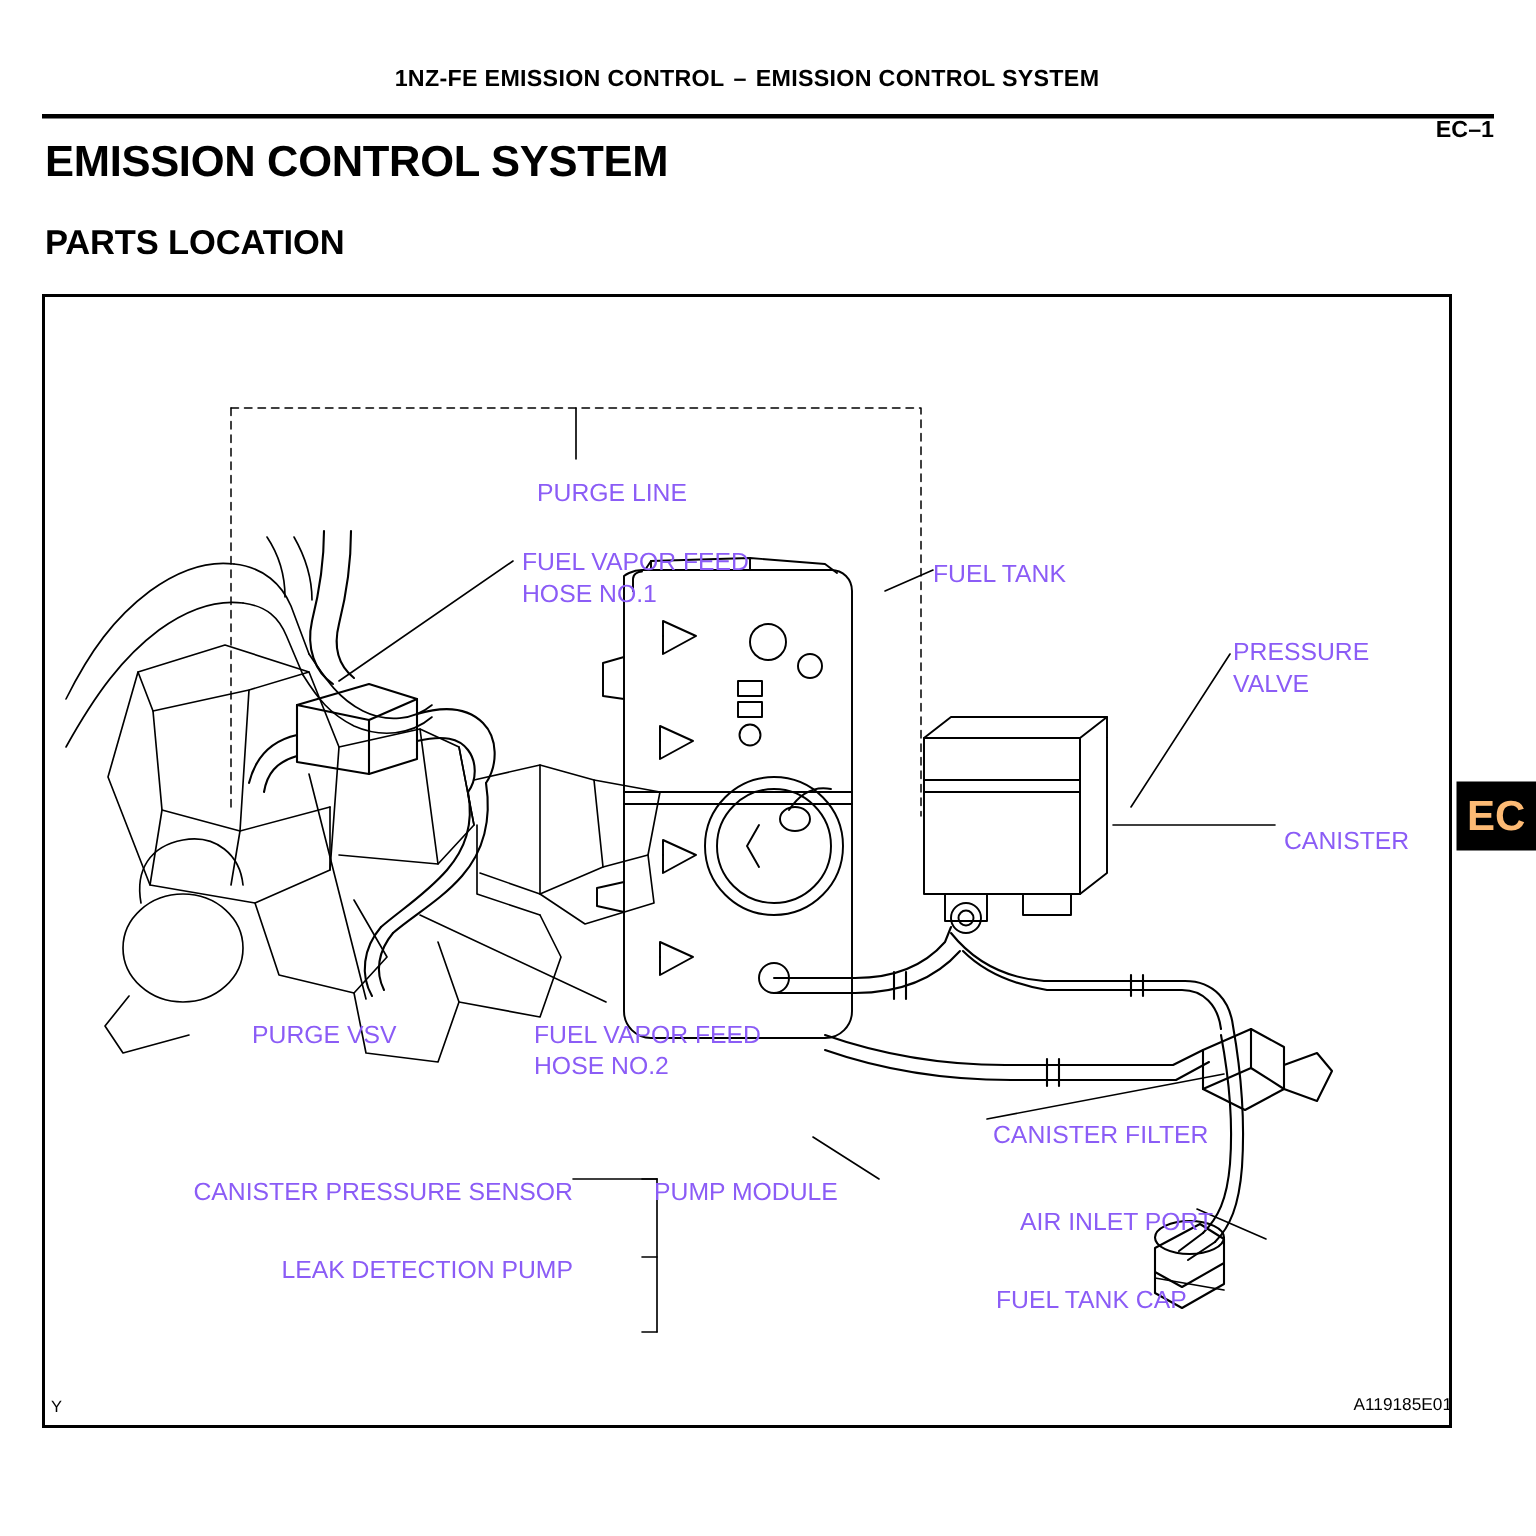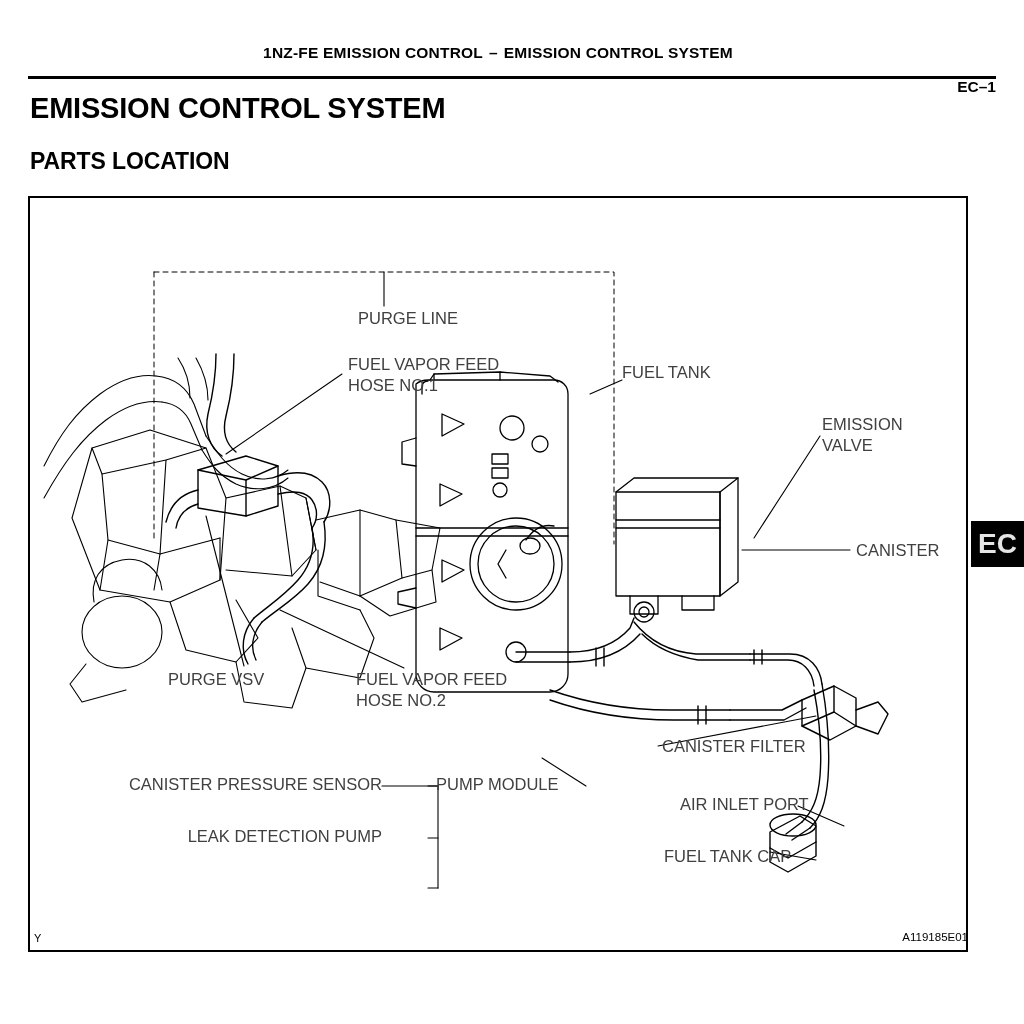--- a/index.html
+++ b/index.html
@@ -75,21 +75,21 @@
   }
 
   
   .ec-tab {
     position: absolute;
     right: 0px;
     top: 521px;
     width: 53px;
     height: 46px;
     background: #000;
-    color: #e5e5e5;
+    color: #fdba74;
     font-size: 28px;
     font-weight: bold;
     display: flex;
     align-items: center;
     justify-content: center;
     letter-spacing: 0px;
   }
 
   
   .figure {
@@ -108,22 +108,23 @@
   }
   .fig-canvas svg {
     display: block;
   }
 
   
   .lbl {
     position: absolute;
     font-size: 16.5px;
     line-height: 21px;
-    color: #404040;
+    color: #8b5cf6;
     white-space: pre;
+    margin-top: 11px;
   }
   .lbl.r { text-align: right; }
 
   
   .foot-left {
     position: absolute;
     left: 34px;
     top: 932px;
     font-size: 11px;
   }
@@ -335,21 +336,21 @@
   </svg>
   </div>
 
   <div class="lbl" style="left:328px; top:110px;">PURGE LINE</div>
 
   <div class="lbl" style="left:318px; top:156px;">FUEL VAPOR FEED</div>
   <div class="lbl" style="left:318px; top:177px;">HOSE NO.1</div>
 
   <div class="lbl" style="left:592px; top:164px;">FUEL TANK</div>
 
-  <div class="lbl" style="left:792px; top:216px;">EMISSION</div>
+  <div class="lbl" style="left:792px; top:216px;">PRESSURE</div>
   <div class="lbl" style="left:792px; top:237px;">VALVE</div>
 
   <div class="lbl" style="left:826px; top:342px;">CANISTER</div>
 
   <div class="lbl" style="left:138px; top:471px;">PURGE VSV</div>
 
   <div class="lbl" style="left:326px; top:471px;">FUEL VAPOR FEED</div>
   <div class="lbl" style="left:326px; top:492px;">HOSE NO.2</div>
 
   <div class="lbl" style="left:632px; top:538px;">CANISTER FILTER</div>

